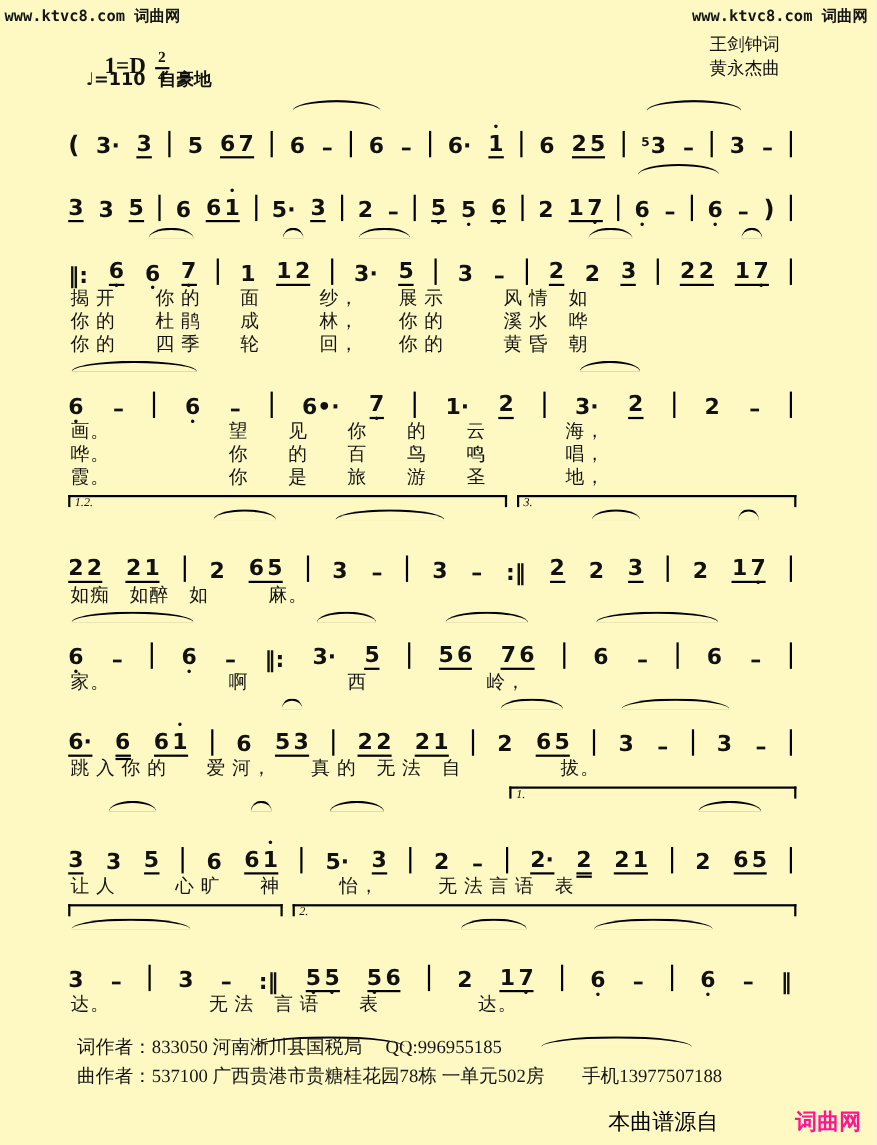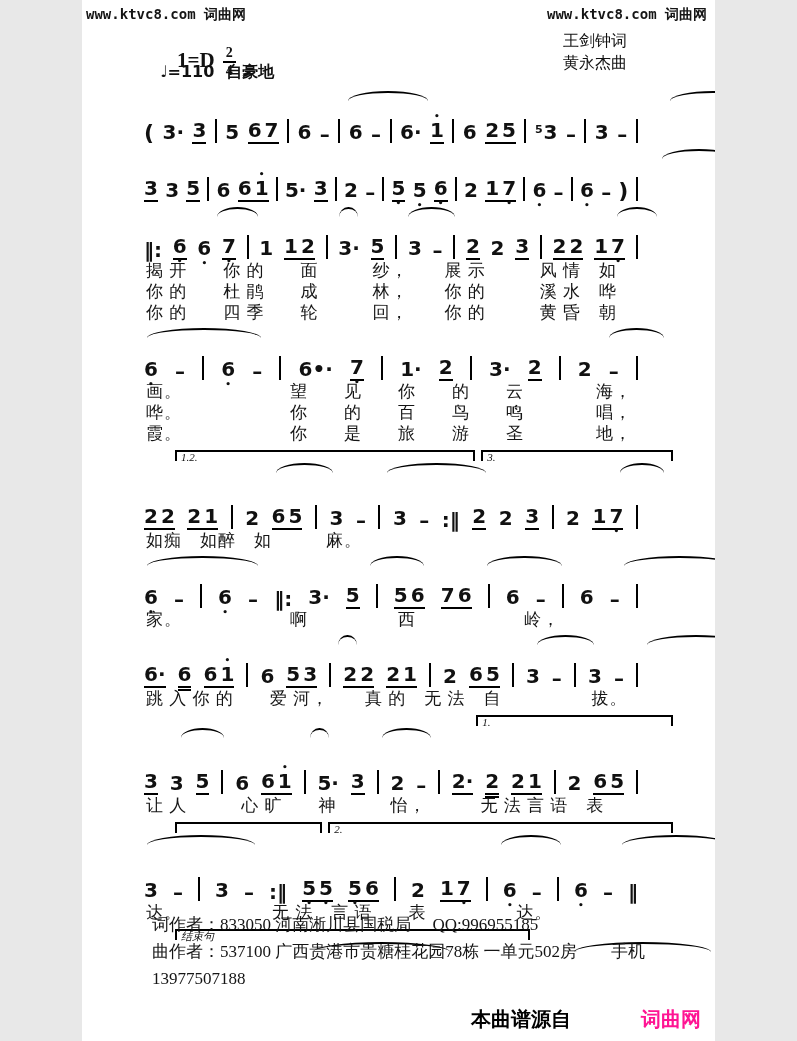--- a/index.html
+++ b/index.html
@@ -1,16 +1,16 @@
 <!DOCTYPE html>
 <html><head>
 <meta charset="utf-8">
 <style>
   html,body{margin:0;padding:0;background:#e8e8e8;}
-  .sheet{width:633px;height:1041px;background:#ffffff;position:relative;margin:0 auto;
+  .sheet{width:797px;height:1041px;background:#fef9c3;position:relative;margin:0 auto;
          font-family:"Liberation Serif",serif;color:#111;overflow:hidden;}
   
   .site-header{display:flex;justify-content:space-between;padding:6px 8px 0 4px;
                font-family:"DejaVu Sans Mono",monospace;font-size:14px;font-weight:bold;color:#151515;}
   
   .title{text-align:center;font-size:40px;font-weight:bold;letter-spacing:2px;word-spacing:34px;
          margin:4px 0 0 0;line-height:1.1;}
   .meta{position:relative;height:66px;}
   .keysig{position:absolute;left:95px;top:2px;font-size:21px;font-weight:bold;margin-top:20px;}
   .frac{display:inline-flex;flex-direction:column;align-items:center;font-size:14px;line-height:1;
@@ -36,31 +36,31 @@
   .dA,.dB{position:absolute;left:50%;transform:translateX(-50%);font-size:9px;line-height:1;}
   .dA{top:-8px;} .dB{bottom:-10px;}
   .bar{width:2px;height:24px;background:#000;margin-bottom:1px;}
   .bar-txt{font-size:20px;font-weight:bold;}
   .paren{font-size:22px;font-weight:bold;}
   .dash{font-size:20px;font-weight:bold;}
   .grace{font-size:11px;font-weight:bold;transform:translateY(-9px);margin-right:1px;display:inline-block;}
   .arc{position:absolute;height:8px;border-top:2px solid #000;
        border-radius:50% 50% 0 0 / 100% 100% 0 0;}
   .volta{position:absolute;top:2px;height:9px;border-top:2px solid #000;
-         border-left:2px solid #000;border-right:2px solid #000;margin-left:31px;}
+         border-left:2px solid #000;border-right:2px solid #000;}
   .vlabel{position:absolute;left:4px;top:0;font-size:11px;font-style:italic;
           font-family:"Liberation Serif",serif;font-weight:normal;white-space:nowrap;}
   .lyric{font-size:17px;line-height:21px;letter-spacing:1px;white-space:pre;
          padding-left:2px;color:#151515;}
   
   .bottom{position:absolute;left:70px;right:10px;bottom:8px;}
   .contact{font-size:17px;line-height:27px;color:#151515;}
   .footer{display:flex;justify-content:flex-end;align-items:center;gap:70px;margin-top:14px;
           padding-right:4px;}
-  .footer .src{font-size:20px;font-weight:bold;color:#000;}
+  .footer .src{font-size:20px;font-weight:normal;color:#000;}
   .footer .brand{font-size:20px;font-weight:bold;}
 </style>
 </head>
 <body>
 
 <div class="sheet">
 
   <div class="site-header">
     <span>www.ktvc8.com 词曲网</span>
     <span>www.ktvc8.com 词曲网</span>
@@ -780,23 +780,20 @@
           <div class="volta" style="left: 31%; width: 69%;">
             <span class="vlabel">2.</span>
           </div>
         </div>
         <div class="lyric">达。　　　　　无 法　言 语　　表　　　　　达。</div>
       </div>
       <div class="system">
         <div class="notes-row has-bracket">
           <div class="arc" style="left: 168.8px; width: 137.4px; top: 15px;"></div>
           <div class="arc" style="left: 429.8px; width: 137.4px; top: 15px;"></div>
-          <div class="volta" style="left: 0%; width: 71%;">
-            <span class="vlabel">结束句</span>
-          </div>
         </div>
       </div>
     </div>
 
   <div class="bottom">
     <div class="contact">词作者：833050  河南淅川县国税局　 QQ:996955185</div>
     <div class="contact">曲作者：537100  广西贵港市贵糖桂花园78栋  一单元502房　　手机13977507188</div>
     <div class="footer">
       <span class="src">本曲谱源自</span>
       <span class="brand" id="brand" style="color: rgb(255, 20, 147);">词曲网</span>

